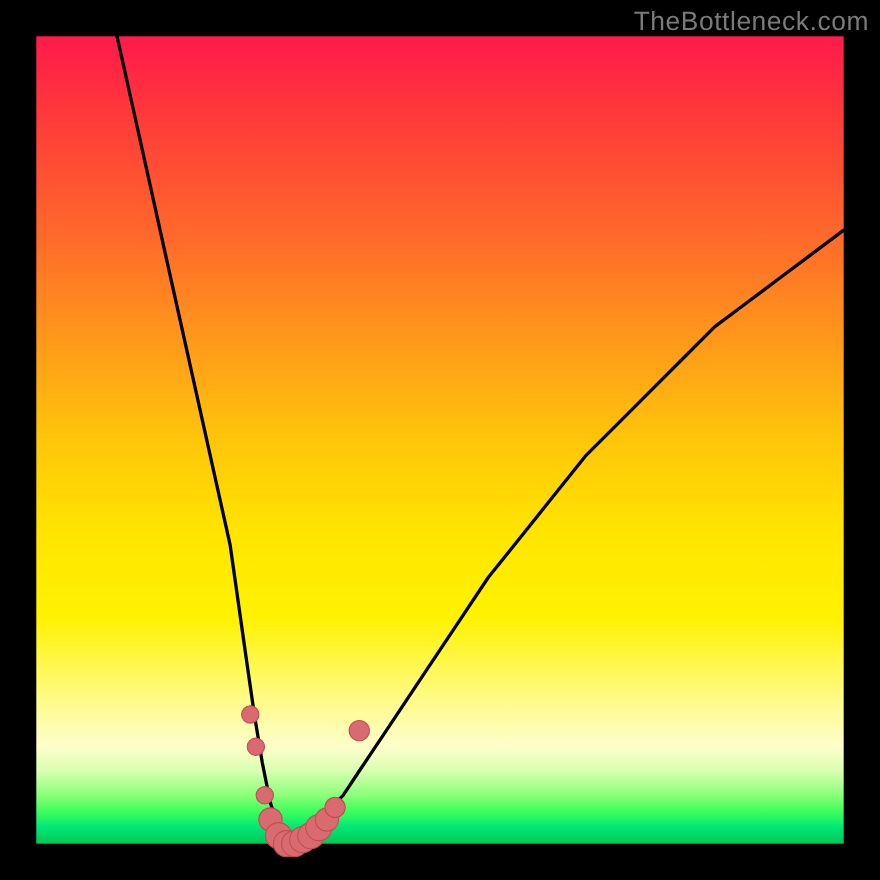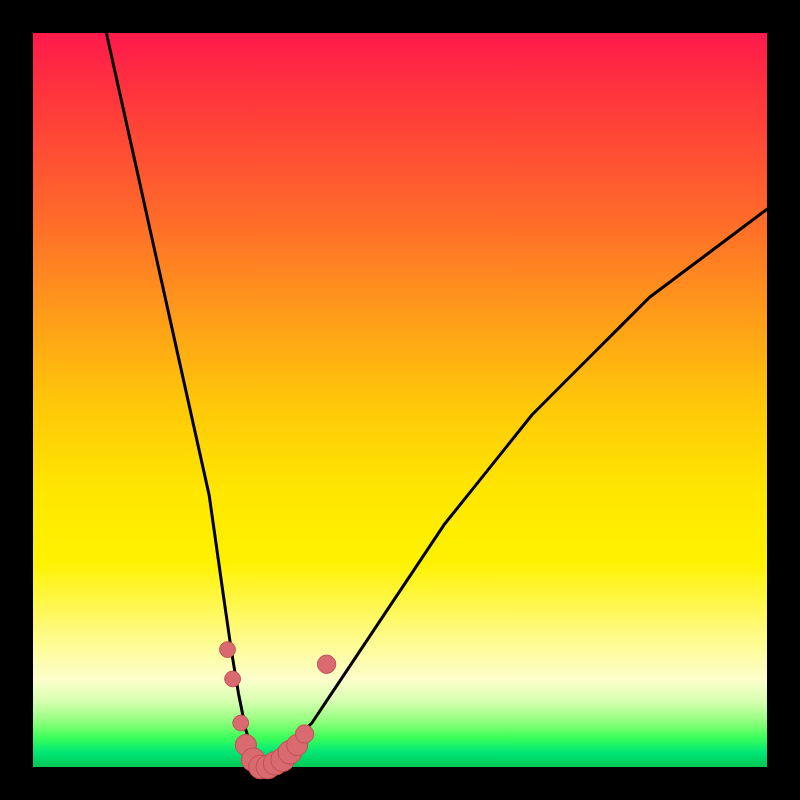--- a/index.html
+++ b/index.html
@@ -79,13 +79,14 @@
           <circle cx="234.9" cy="734.0" r="11.9" fill="#d96a6f" stroke="#c24e54" stroke-width="1"></circle>
           <circle cx="242.2" cy="730.3" r="11.9" fill="#d96a6f" stroke="#c24e54" stroke-width="1"></circle>
           <circle cx="249.6" cy="726.7" r="11.9" fill="#d96a6f" stroke="#c24e54" stroke-width="1"></circle>
           <circle cx="256.9" cy="719.3" r="11.9" fill="#d96a6f" stroke="#c24e54" stroke-width="1"></circle>
           <circle cx="264.2" cy="712.0" r="10.6" fill="#d96a6f" stroke="#c24e54" stroke-width="1"></circle>
           <circle cx="271.6" cy="701.0" r="9.2" fill="#d96a6f" stroke="#c24e54" stroke-width="1"></circle>
           <circle cx="293.6" cy="631.2" r="9.2" fill="#d96a6f" stroke="#c24e54" stroke-width="1"></circle>
         </g>
     </svg>
   </div>
+  <div class="watermark">TheBottleneck.com</div>
 </div>
 
 </body></html>

